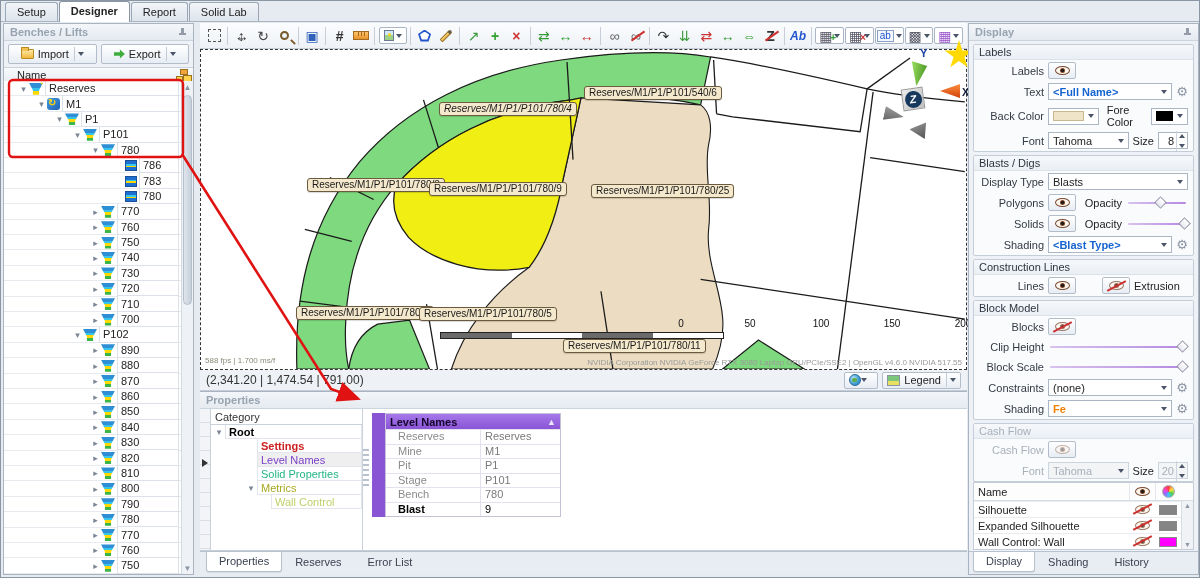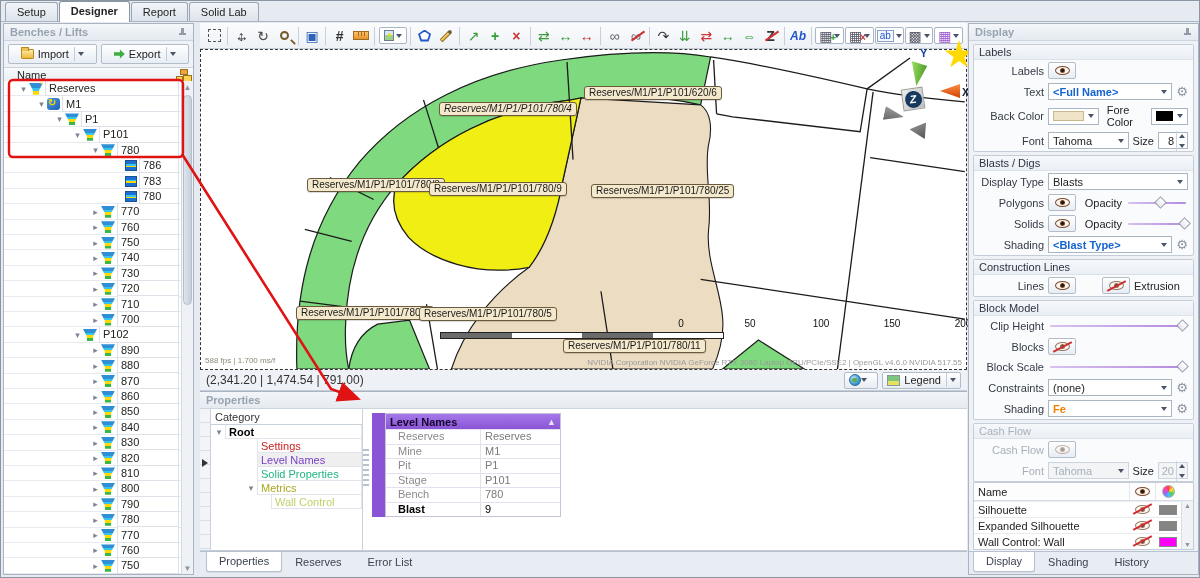--- a/index.html
+++ b/index.html
@@ -641,21 +641,21 @@
       <path d="M103,180 L150,192"></path>
       <path d="M98,252 L145,258"></path>
       <path d="M225,255 L236,320"></path>
       <path d="M400,242 L412,320"></path>
     </g>
   </svg>
 
   <div style="position:absolute;inset:0;">
 
   <span class="mlabel" style="left: 238px; top: 52px; font-style: italic;">Reserves/M1/P1/P101/780/4</span>
-      <span class="mlabel" style="left: 383px; top: 36px;">Reserves/M1/P1/P101/620/6</span>
+      <span class="mlabel" style="left: 383px; top: 36px;">Reserves/M1/P1/P101/540/6</span>
       <span class="mlabel" style="left: 106px; top: 128px;">Reserves/M1/P1/P101/780/3</span>
       <span class="mlabel" style="left: 228px; top: 132px;">Reserves/M1/P1/P101/780/9</span>
       <span class="mlabel" style="left: 390px; top: 134px;">Reserves/M1/P1/P101/780/25</span>
       <span class="mlabel" style="left: 95px; top: 256px;">Reserves/M1/P1/P101/780/2</span>
       <span class="mlabel" style="left: 218px; top: 257px;">Reserves/M1/P1/P101/780/5</span>
       <span class="mlabel" style="left: 362px; top: 289px;">Reserves/M1/P1/P101/780/11</span>
     </div>
 
   <div class="scalebar">
     <div style="position:absolute;inset:0;">
@@ -718,21 +718,21 @@
         <span>Category</span>
       </div>
       <div>
 
       <div class="crow p0 open bold">
           <span class="expander"></span>
           <span class="clabel" style="color: rgb(0, 0, 0);">Root</span>
         </div>
           <div class="crow p1 none">
           <span class="expander"></span>
-          <span class="clabel" style="color: rgb(204, 34, 34);">Settings</span>
+          <span class="clabel" style="color: rgb(204, 34, 34); font-weight: bold;">Settings</span>
         </div>
           <div class="crow p1 none selected">
           <span class="expander"></span>
           <span class="clabel" style="color: rgb(122, 63, 200);">Level Names</span>
         </div>
           <div class="crow p1 none">
           <span class="expander"></span>
           <span class="clabel" style="color: rgb(34, 181, 134);">Solid Properties</span>
         </div>
           <div class="crow p1 open">
@@ -909,31 +909,31 @@
         </span>
       <span>Extrusion</span>
     </div>
   </div>
 
   <div class="grp">
     <div class="grp-h">
         <span>Block Model</span>
       </div>
     <div class="grow">
+      <span class="glab">Blocks</span>
+      <span class="ebtn crossed">
+          <span class="eye"></span>
+        </span>
+    </div>
+    <div class="grow">
       <span class="glab">Clip Height</span>
       <span class="slider">
         <i class="track"></i>
           <i class="thumb" style="left: calc(97% - 6px);"></i>
       </span>
-    </div>
-    <div class="grow">
-      <span class="glab">Blocks</span>
-      <span class="ebtn crossed">
-          <span class="eye"></span>
-        </span>
     </div>
     <div class="grow">
       <span class="glab">Block Scale</span>
       <span class="slider">
         <i class="track"></i>
           <i class="thumb" style="left: calc(97% - 6px);"></i>
       </span>
     </div>
     <div class="grow">
       <span class="glab">Constraints</span>

